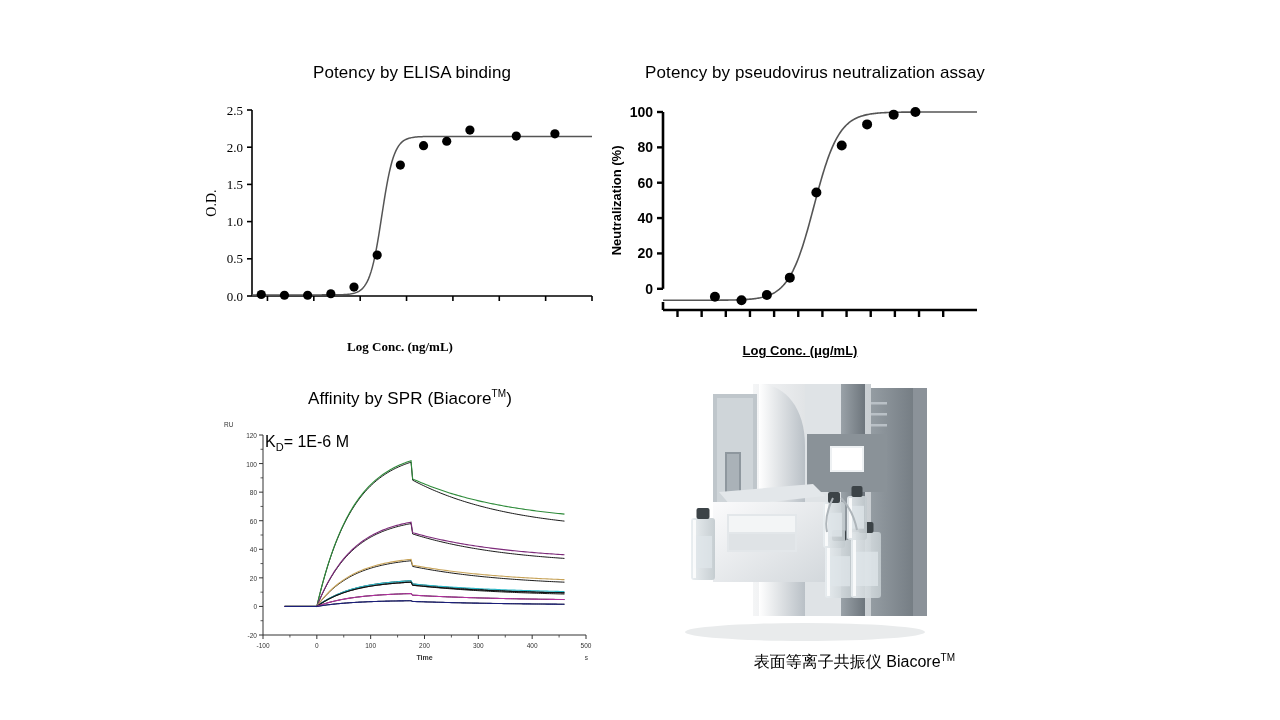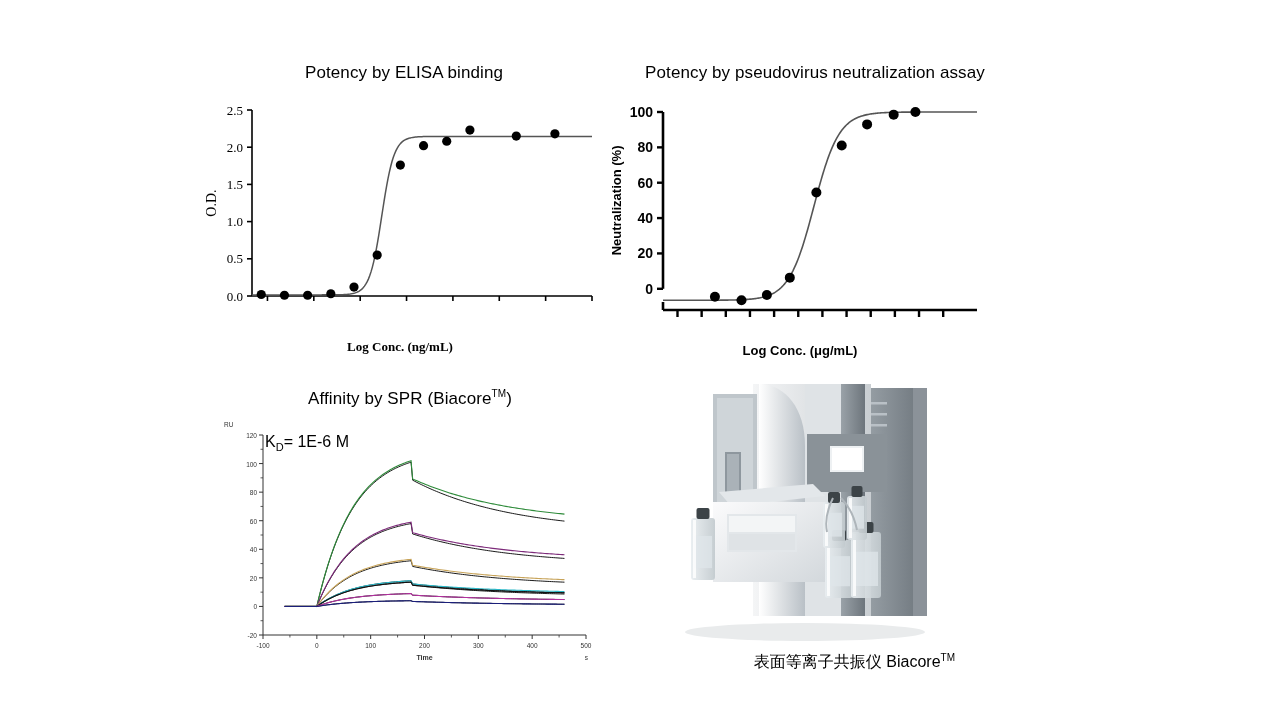--- a/index.html
+++ b/index.html
@@ -42,20 +42,21 @@
     font-family: "Liberation Serif", serif;
     font-weight: bold;
     font-size: 13px;
     text-align: center;
     white-space: nowrap;
   }
   .axis-title-x.sans {
     font-family: "Liberation Sans", sans-serif;
     font-weight: bold;
     font-size: 13px;
+    text-decoration: underline;
   }
 
   
   .kd-annotation {
     position: absolute;
     font-family: "Liberation Sans", sans-serif;
     font-size: 16px;
     white-space: nowrap;
   }
   .kd-annotation sub {
@@ -79,21 +80,21 @@
     font-size: 10px;
     vertical-align: super;
     line-height: 0;
   }
 </style>
 </head>
 <body>
 
 <div class="panel" style="left:190px; top:55px; width:420px; height:310px;">
 
-  <div class="panel-title" style="width:420px; top:8px; position:absolute; left:4px;">Potency by ELISA binding</div>
+  <div class="panel-title" style="width:420px; top:8px; position:absolute; left:12px;">Potency by ELISA binding</div>
 
   <div class="plot-wrap" style="left:10px; top:45px;">
     <svg class="plot-svg" id="svg-elisa" width="400" height="230">
         <line x1="52" y1="10" x2="52" y2="196" stroke="#000" stroke-width="1.6"></line>
         <line x1="52" y1="196" x2="392" y2="196" stroke="#000" stroke-width="1.6"></line>
         <line x1="47" y1="196" x2="52" y2="196" stroke="#000" stroke-width="1.6"></line>
         <text x="43" y="200.5" text-anchor="end" font-family="&quot;Liberation Serif&quot;, serif" font-size="13" fill="#000">0.0</text>
         <line x1="47" y1="158.8" x2="52" y2="158.8" stroke="#000" stroke-width="1.6"></line>
         <text x="43" y="163.3" text-anchor="end" font-family="&quot;Liberation Serif&quot;, serif" font-size="13" fill="#000">0.5</text>
         <line x1="47" y1="121.6" x2="52" y2="121.6" stroke="#000" stroke-width="1.6"></line>

